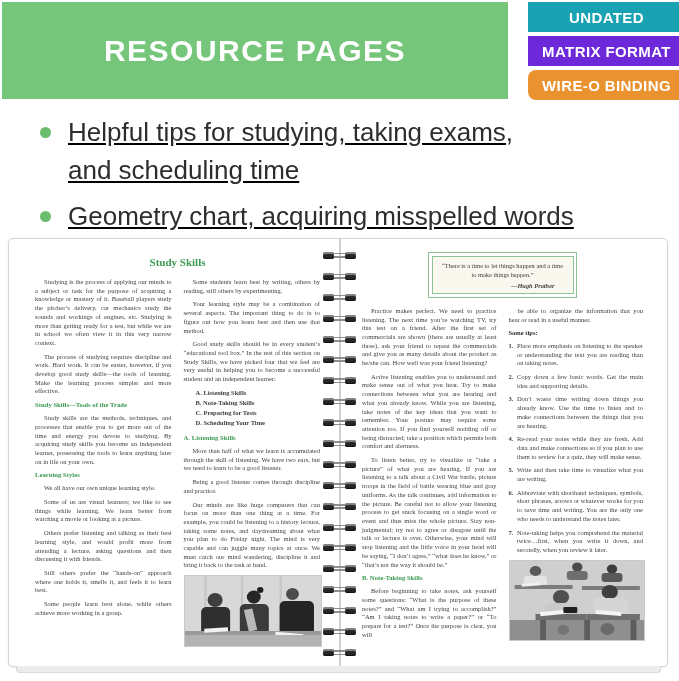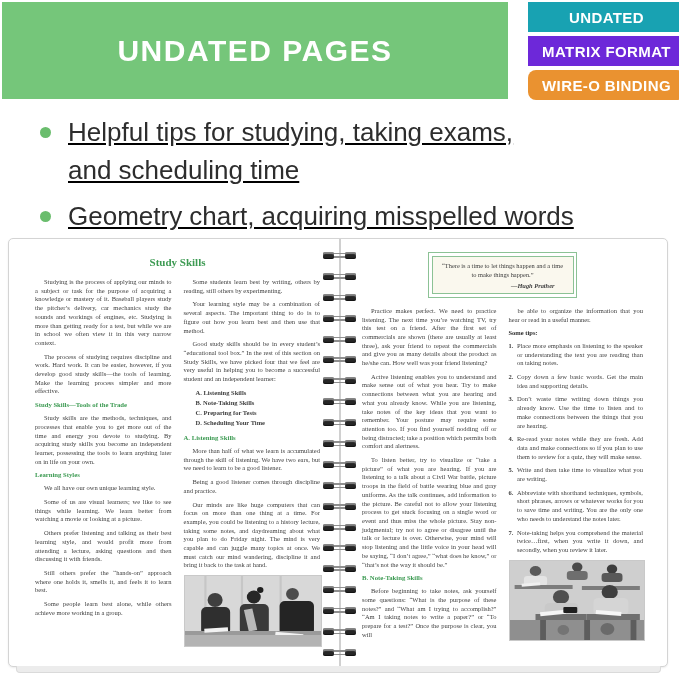--- a/index.html
+++ b/index.html
@@ -67,21 +67,21 @@
       box-shadow:inset 0 2px 1px rgba(255,255,255,.45), inset 0 -1px 1px rgba(0,0,0,.55);}
   .binding-loop::before{left:0;}
   .binding-loop::after{right:0;}
 </style>
 </head>
 <body>
 
 <div id="canvas">
 
   <div class="banner" style="background: rgb(117, 198, 122);">
-    <span class="banner-title">UNDATED PAGES</span>
+    <span class="banner-title">RESOURCE PAGES</span>
   </div>
 
   <div class="badges">
     <div class="badge" style="background: rgb(24, 162, 178);">
       <span>UNDATED</span>
     </div>
     <div class="badge" style="background: #6d28d9;">
       <span>MATRIX FORMAT</span>
     </div>
     <div class="badge" style="background: rgb(234, 146, 48); border-radius: 8px;">

